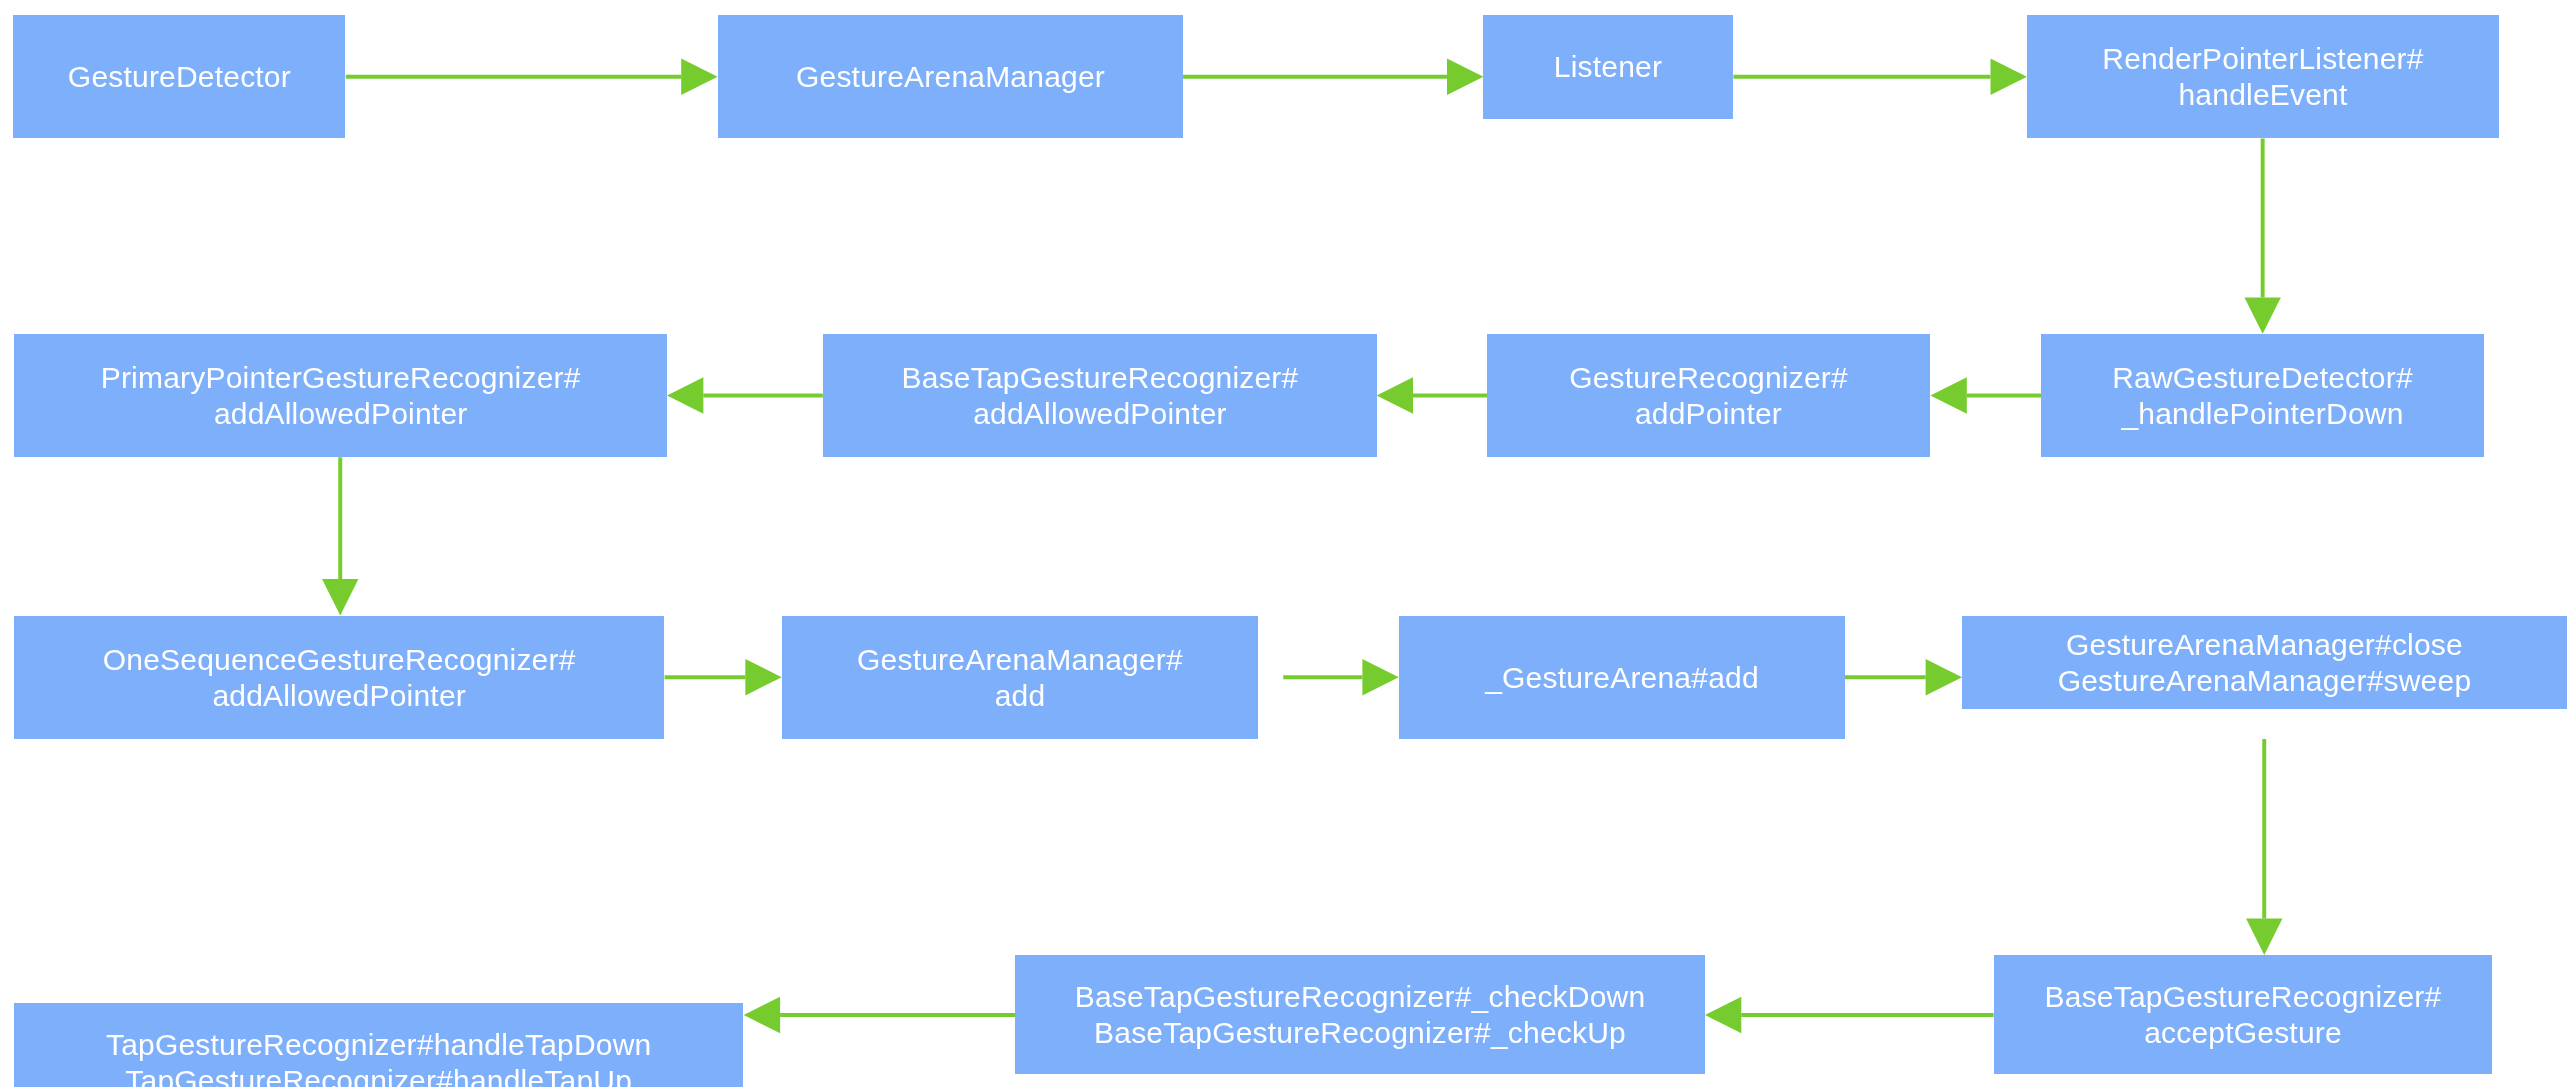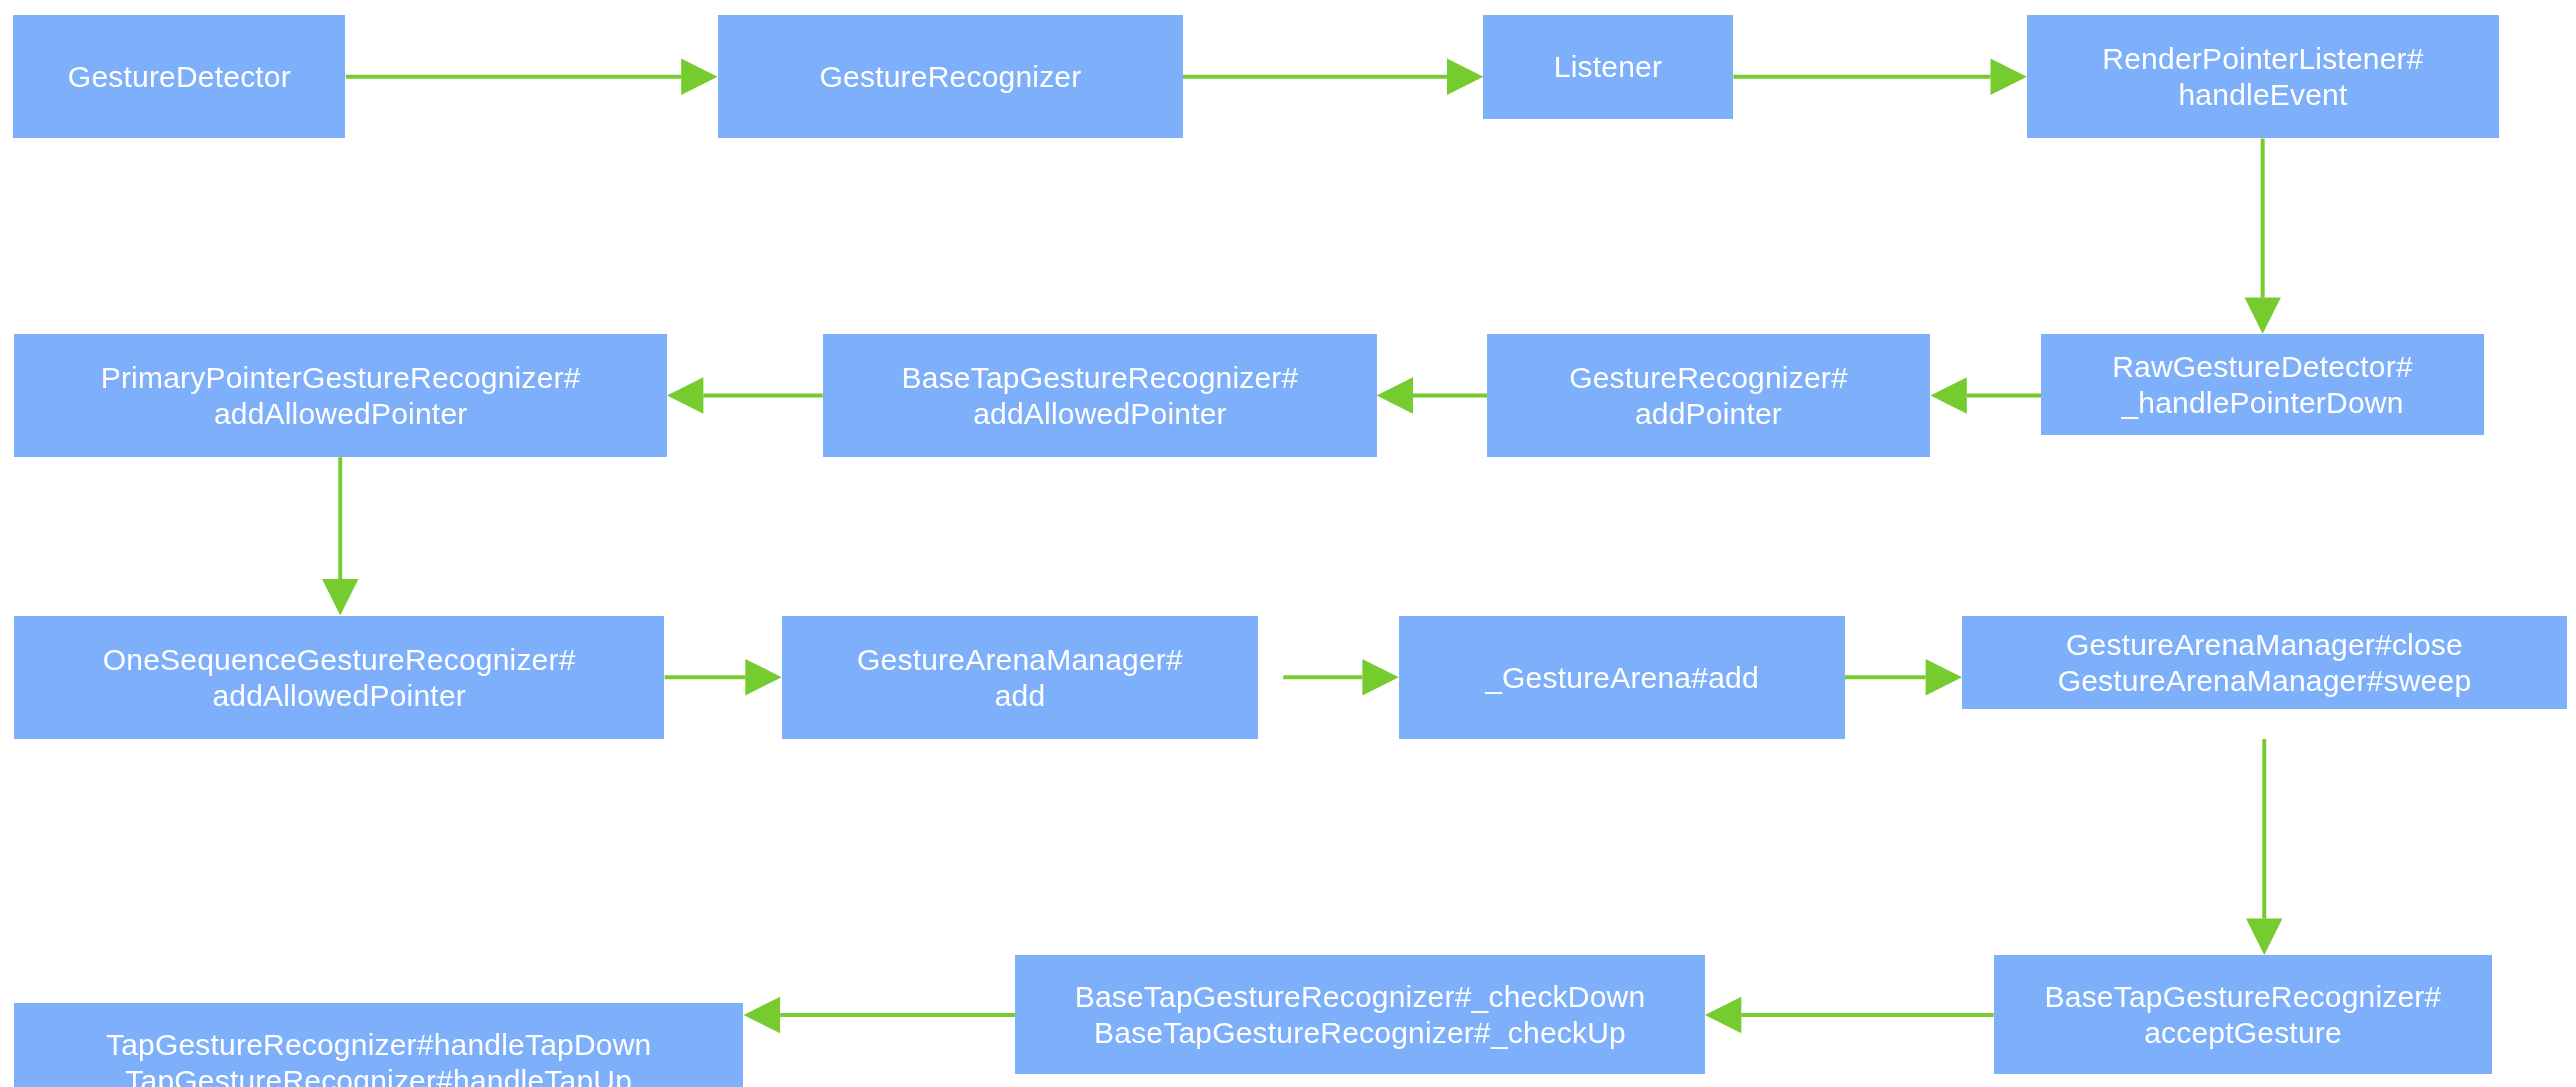--- a/index.html
+++ b/index.html
@@ -102,31 +102,31 @@
         <line x1="2520" y1="1283" x2="2201" y2="1283" stroke="#76CC2E" stroke-width="5"></line>
         <polygon points="2155,1283 2201,1260 2201,1306" fill="#76CC2E"></polygon>
       </g>
       <g>
         <line x1="1283" y1="1283" x2="986" y2="1283" stroke="#76CC2E" stroke-width="5"></line>
         <polygon points="940,1283 986,1260 986,1306" fill="#76CC2E"></polygon>
       </g>
     </svg>
   <div id="node-layer">
       <div class="node" style="left: 13.4px; top: 15px; width: 332px; height: 123px; background: rgb(126, 175, 250); color: rgb(255, 255, 255);">GestureDetector</div>
-      <div class="node" style="left: 718px; top: 15px; width: 465px; height: 123px; background: rgb(126, 175, 250); color: rgb(255, 255, 255);">GestureRecognizer</div>
+      <div class="node" style="left: 718px; top: 15px; width: 465px; height: 123px; background: rgb(126, 175, 250); color: rgb(255, 255, 255);">GestureArenaManager</div>
       <div class="node" style="left: 1483px; top: 15px; width: 250px; height: 104px; background: rgb(126, 175, 250); color: rgb(255, 255, 255);">Listener</div>
       <div class="node" style="left: 2027px; top: 15px; width: 472px; height: 123px; background: rgb(126, 175, 250); color: rgb(255, 255, 255);">RenderPointerListener#
 handleEvent</div>
       <div class="node" style="left: 14.2px; top: 334px; width: 653px; height: 123px; background: rgb(126, 175, 250); color: rgb(255, 255, 255);">PrimaryPointerGestureRecognizer#
 addAllowedPointer</div>
       <div class="node" style="left: 823px; top: 334px; width: 554px; height: 123px; background: rgb(126, 175, 250); color: rgb(255, 255, 255);">BaseTapGestureRecognizer#
 addAllowedPointer</div>
       <div class="node" style="left: 1487px; top: 334px; width: 443px; height: 123px; background: rgb(126, 175, 250); color: rgb(255, 255, 255);">GestureRecognizer#
 addPointer</div>
-      <div class="node" style="left: 2041px; top: 334px; width: 443px; height: 101px; background: rgb(126, 175, 250); color: rgb(255, 255, 255);">RawGestureDetector#
+      <div class="node" style="left: 2041px; top: 334px; width: 443px; height: 123px; background: rgb(126, 175, 250); color: rgb(255, 255, 255);">RawGestureDetector#
 _handlePointerDown</div>
       <div class="node" style="left: 14.2px; top: 616px; width: 650px; height: 123px; background: rgb(126, 175, 250); color: rgb(255, 255, 255);">OneSequenceGestureRecognizer#
 addAllowedPointer</div>
       <div class="node" style="left: 782px; top: 616px; width: 476px; height: 123px; background: rgb(126, 175, 250); color: rgb(255, 255, 255);">GestureArenaManager#
 add</div>
       <div class="node" style="left: 1399px; top: 616px; width: 446px; height: 123px; background: rgb(126, 175, 250); color: rgb(255, 255, 255);">_GestureArena#add</div>
       <div class="node" style="left: 1962px; top: 616px; width: 605px; height: 93px; background: rgb(126, 175, 250); color: rgb(255, 255, 255);">GestureArenaManager#close
 GestureArenaManager#sweep</div>
       <div class="node" style="left: 14.2px; top: 955px; width: 729px; height: 119px; background: rgb(126, 175, 250); color: rgb(255, 255, 255); margin-top: 48px;">TapGestureRecognizer#handleTapDown
 TapGestureRecognizer#handleTapUp</div>

